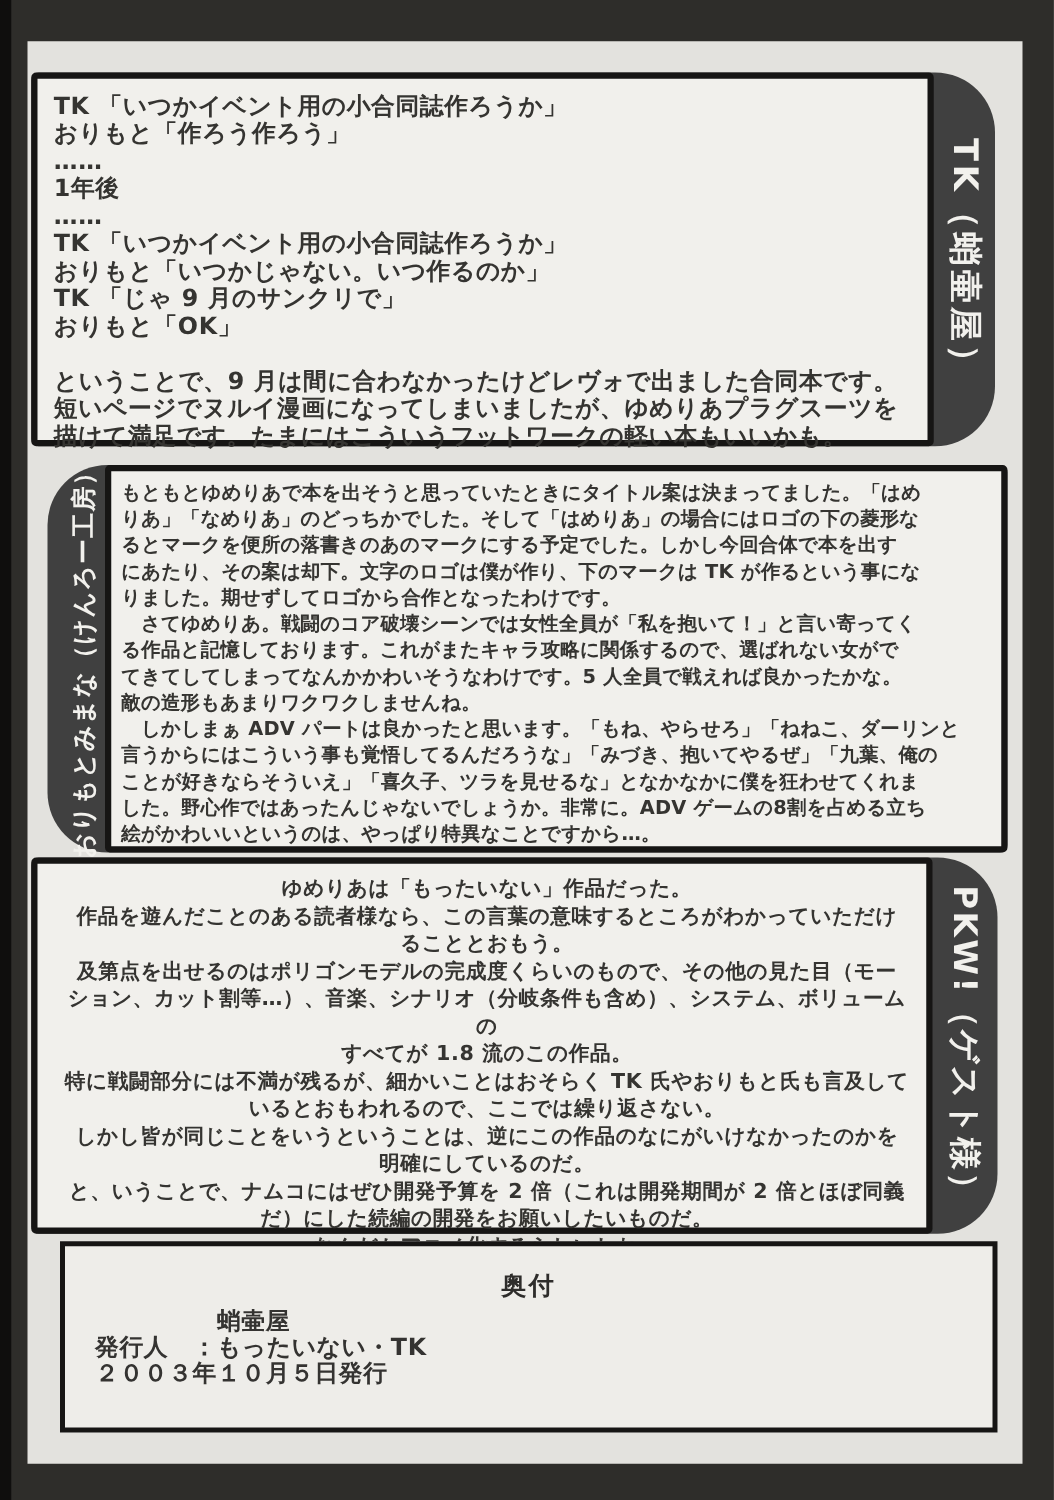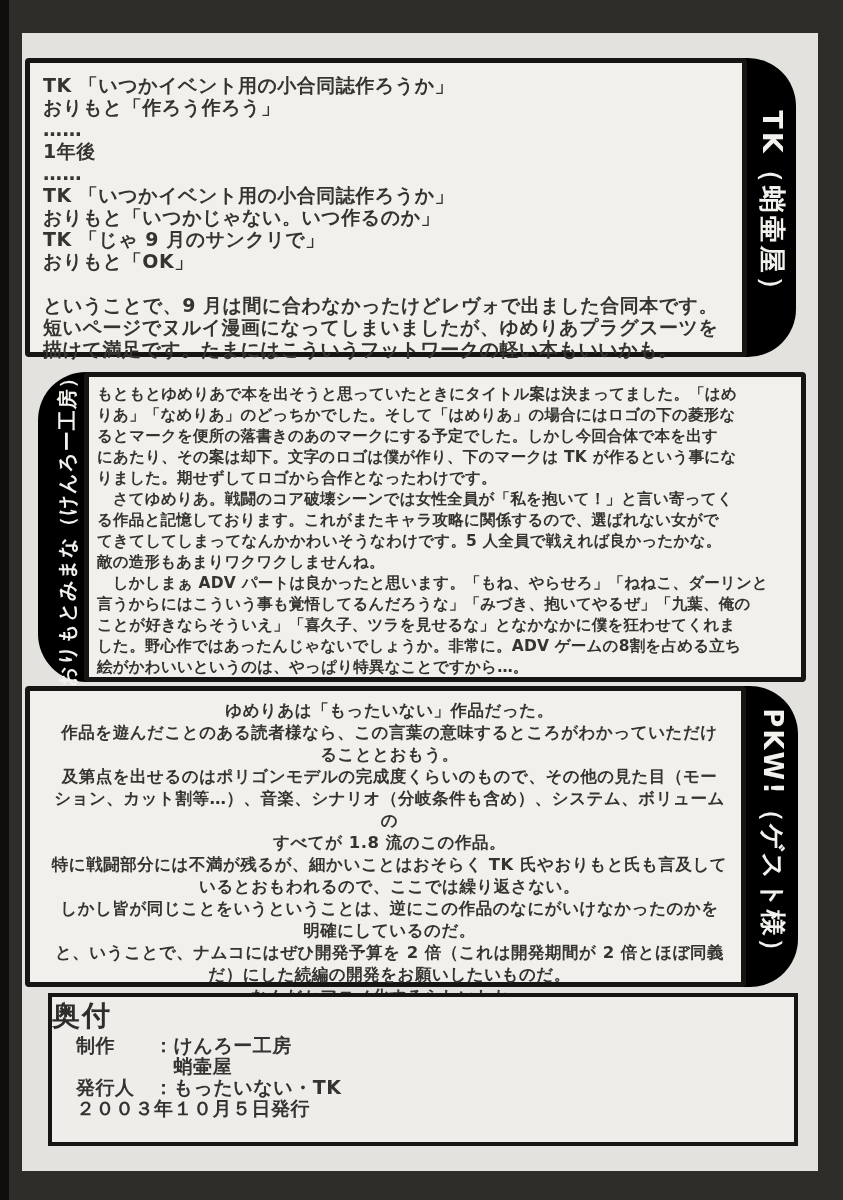--- a/index.html
+++ b/index.html
@@ -8,21 +8,21 @@
     background:#2d2c29;
     font-family:"DejaVu Sans", sans-serif;
     overflow:hidden; position:relative;
   }
   .canvas { position:absolute; inset:0; width:843px; height:1200px; background:#2e2d2a; }
   .left-edge { position:absolute; left:0; top:0; width:9px; height:1200px; background:#0f0e0d; }
   .paper {
     position:absolute; left:22px; top:33px; width:796px; height:1138px;
     background:#e3e2de;
   }
-  .panel { position:absolute; background:#000000; }
+  .panel { position:absolute; background:#404040; }
   .panel .content {
     position:absolute; top:0; bottom:0;
     background:#f1f0ec; border:5px solid #161514;
     box-sizing:border-box;
   }
   .panel .tab { position:absolute; top:0; bottom:0; }
   .tab-label {
     position:absolute; left:50%; top:50%;
     white-space:nowrap; color:#f2f1ed; font-weight:bold;
   }
@@ -54,22 +54,22 @@
   #sec-pkw .tab { right:0; width:52px; }
   #sec-pkw .tab-label { font-size:26px; letter-spacing:2px; }
   #sec-pkw .body-text { padding:9px 8px 0 16px; font-size:16.5px; line-height:22px; }
 
   
   .colophon {
     position:absolute; left:26px; top:960px; width:750px; height:153px;
     background:#eeede9; border:4px solid #161514; box-sizing:border-box;
   }
   .colophon-title {
-    text-align:left; font-size:28px; font-weight:bold; color:#2e2d2b;
-    letter-spacing:2px; margin-top:2px; line-height:34px;
+    text-align:center; font-size:20px; font-weight:bold; color:#2e2d2b;
+    letter-spacing:2px; margin-top:14px; line-height:34px;
   }
   .colophon-lines { margin-top:2px; padding-left:24px; }
   .colophon-line {
     white-space:pre; font-size:19px; line-height:21px; font-weight:bold; color:#343331;
     letter-spacing:0.5px;
   }
 
   .page-number {
     position:absolute; left:0; top:1175px; width:843px;
     text-align:center; text-indent:-20px;
@@ -144,21 +144,20 @@
 なんだかアニメ化するらしいしね。</div>
       </div>
       <div class="tab">
         <span class="tab-label rot-cw">PKW!（ゲスト様）</span>
       </div>
     </section>
 
     <section class="colophon">
       <div class="colophon-title">奥付</div>
       <div class="colophon-lines">
-        <div class="colophon-line">制作　　：けんろー工房</div>
         <div class="colophon-line">　　　　　蛸壷屋</div>
         <div class="colophon-line">発行人　：もったいない・TK</div>
         <div class="colophon-line">２００３年１０月５日発行</div>
       </div>
     </section>
 
   </div>
 
   <div class="page-number">2 6</div>
 </div>

